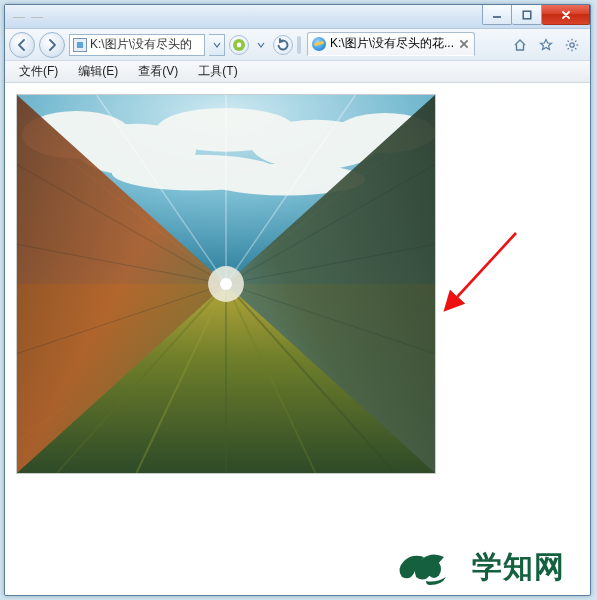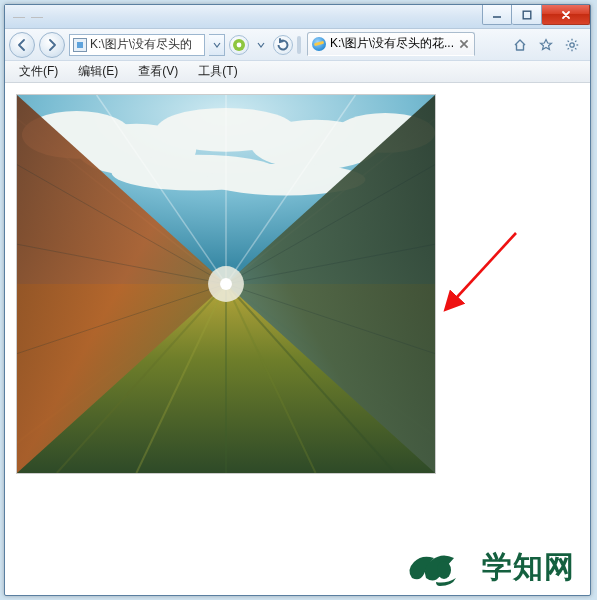--- a/index.html
+++ b/index.html
@@ -179,22 +179,22 @@
     border: 1px solid #ccc;
   }
   .viewport-img svg { width: 100%; height: 100%; display: block; }
   
   .annot-arrow {
     position: absolute; left: 435px; top: 142px;
     width: 80px; height: 85px;
   }
   
   .watermark {
-    position: absolute; right: 14px; bottom: 6px;
-    display: flex; align-items: flex-end; gap: 22px;
+    position: absolute; right: 24px; bottom: 6px;
+    display: flex; align-items: flex-start; gap: 22px;
     color: #14603f;
     font-size: 30px; font-weight: 700;
     letter-spacing: 1px;
   }
   .watermark .leaf { width: 54px; height: 40px; }
 </style>
 </head>
 <body>
 
 <div class="window">

